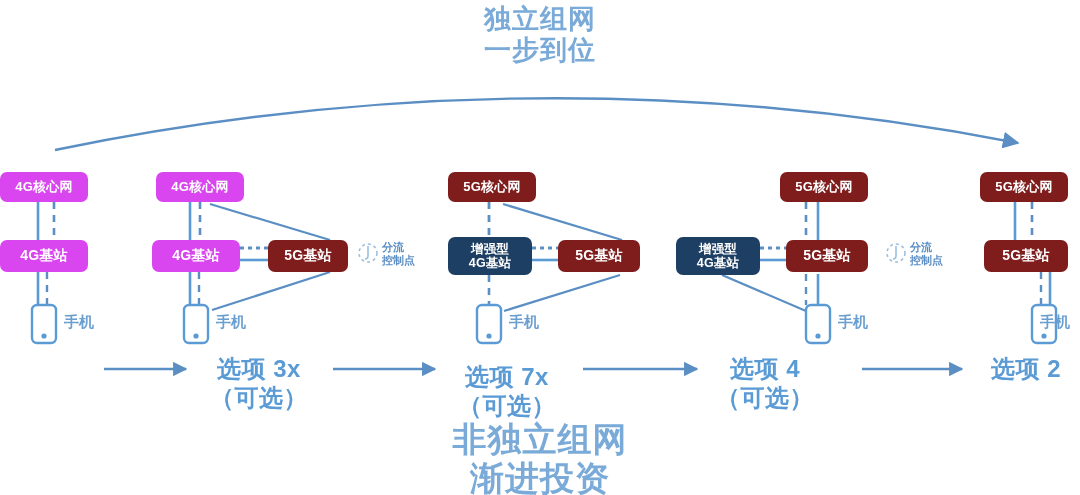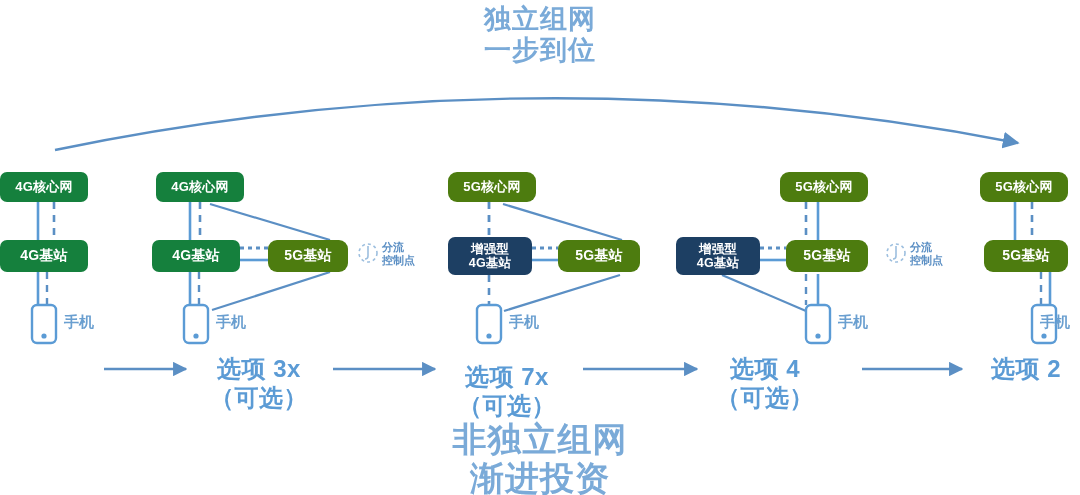--- a/index.html
+++ b/index.html
@@ -10,22 +10,22 @@
   }
   #stage{position:absolute;left:0;top:0;width:1080px;height:495px;}
   svg.layer{position:absolute;left:0;top:0;width:1080px;height:495px;overflow:visible;}
   svg.lines{z-index:1;}
   .node{
     position:absolute;z-index:3;border-radius:7px;
     display:flex;align-items:center;justify-content:center;
     color:#ffffff;font-weight:bold;line-height:1.12;text-align:center;
     letter-spacing:.2px;box-sizing:border-box;
   }
-  .node.blue{background:#15803d;}
-  .node.red{background:#4d7c0f;border-radius:9px;}
+  .node.blue{background:#d946ef;}
+  .node.red{background:#7f1d1d;}
   .node.navy{background:#1d3f63;}
   .node .txt{white-space:pre-line;}
   .phone-label{
     position:absolute;z-index:3;color:#6a9fd0;font-weight:bold;
     font-size:15px;white-space:nowrap;
   }
   .title{
     position:absolute;z-index:4;color:#7aaad8;font-weight:bold;
     text-align:center;white-space:pre-line;line-height:1.16;
     letter-spacing:1px;

